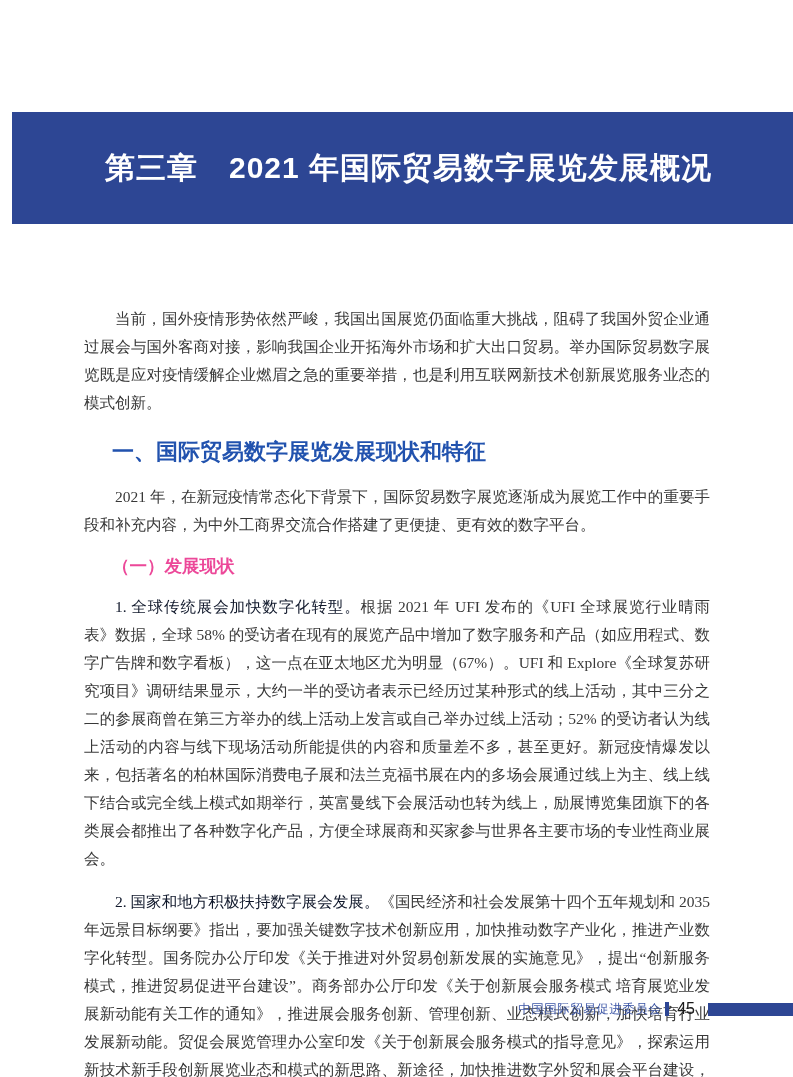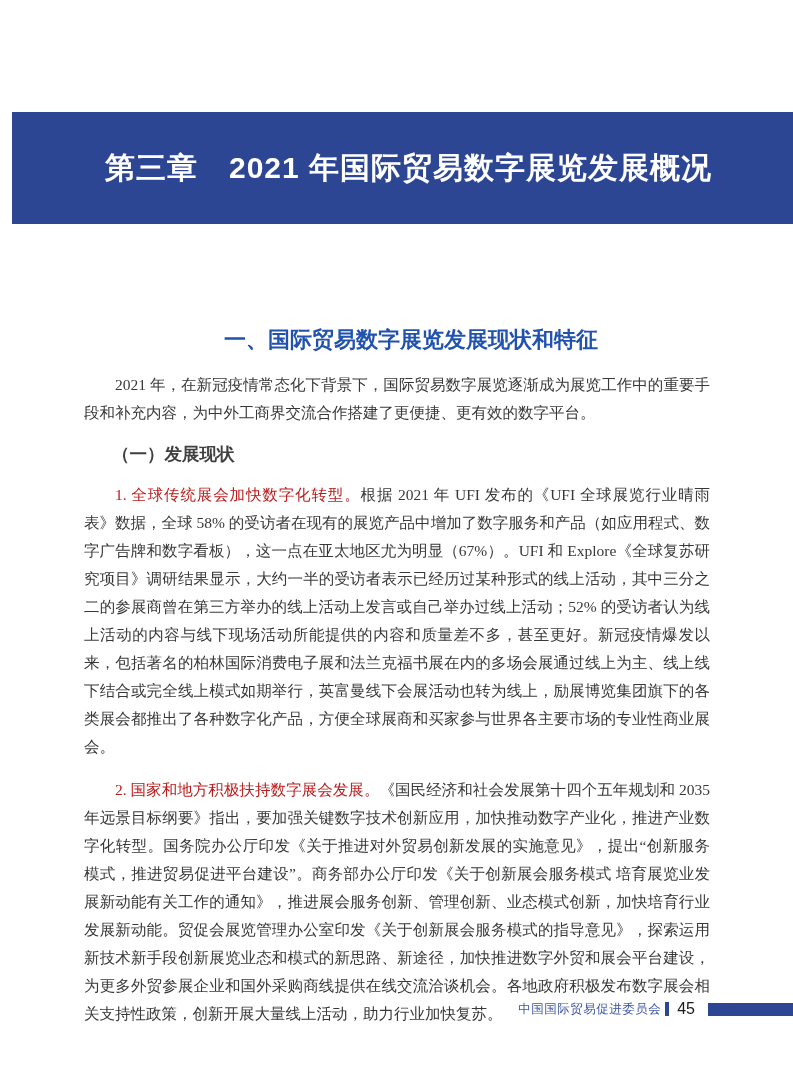--- a/index.html
+++ b/index.html
@@ -44,34 +44,34 @@
   }
   .para { text-indent: 2em; }
   .intro-para { margin-bottom: 15px; }
   .h1 {
     font-family: "Liberation Sans", sans-serif;
     font-weight: bold;
     font-size: 22px;
     color: #2152AE;
     margin: 20px 0 16px 28px;
     line-height: 30px;
-    text-align: center;
+    text-align: left;
   }
   .section-intro { margin-bottom: 3px; }
   .h2 {
     font-family: "Liberation Sans", sans-serif;
     font-weight: bold;
     font-size: 17.5px;
-    color: #404040;
+    color: #ec4899;
     margin: 14px 0 14px 28px;
     line-height: 26px;
     text-align: left;
   }
   .body-para { margin-bottom: 15px; }
-  .lead-blue { color: #b91c1c; }
+  .lead-blue { color: #0f172a; }
   
   .footer {
     position: absolute;
     top: 999px; left: 0;
     width: 793px; height: 20px;
     display: flex;
     align-items: center;
     justify-content: flex-end;
   }
   .footer-org {
@@ -100,20 +100,21 @@
 <body>
 
 <div class="page">
 
   <div class="banner">
     <div class="banner-title">第三章　2021 年国际贸易数字展览发展概况</div>
   </div>
 
   <div class="content">
 
+    <p class="para intro-para">当前，国外疫情形势依然严峻，我国出国展览仍面临重大挑战，阻碍了我国外贸企业通过展会与国外客商对接，影响我国企业开拓海外市场和扩大出口贸易。举办国际贸易数字展览既是应对疫情缓解企业燃眉之急的重要举措，也是利用互联网新技术创新展览服务业态的模式创新。</p>
 
     <div class="h1">一、国际贸易数字展览发展现状和特征</div>
 
     <p class="para section-intro">2021 年，在新冠疫情常态化下背景下，国际贸易数字展览逐渐成为展览工作中的重要手段和补充内容，为中外工商界交流合作搭建了更便捷、更有效的数字平台。</p>
 
     <div class="h2">（一）发展现状</div>
 
     <p class="para body-para"><span class="lead-blue">1. 全球传统展会加快数字化转型。</span><span>根据 2021 年 UFI 发布的《UFI 全球展览行业晴雨表》数据，全球 58% 的受访者在现有的展览产品中增加了数字服务和产品（如应用程式、数字广告牌和数字看板），这一点在亚太地区尤为明显（67%）。UFI 和 Explore《全球复苏研究项目》调研结果显示，大约一半的受访者表示已经历过某种形式的线上活动，其中三分之二的参展商曾在第三方举办的线上活动上发言或自己举办过线上活动；52% 的受访者认为线上活动的内容与线下现场活动所能提供的内容和质量差不多，甚至更好。新冠疫情爆发以来，包括著名的柏林国际消费电子展和法兰克福书展在内的多场会展通过线上为主、线上线下结合或完全线上模式如期举行，英富曼线下会展活动也转为线上，励展博览集团旗下的各类展会都推出了各种数字化产品，方便全球展商和买家参与世界各主要市场的专业性商业展会。</span></p>
 
     <p class="para body-para"><span class="lead-blue">2. 国家和地方积极扶持数字展会发展。</span><span>《国民经济和社会发展第十四个五年规划和 2035 年远景目标纲要》指出，要加强关键数字技术创新应用，加快推动数字产业化，推进产业数字化转型。国务院办公厅印发《关于推进对外贸易创新发展的实施意见》，提出“创新服务模式，推进贸易促进平台建设”。商务部办公厅印发《关于创新展会服务模式 培育展览业发展新动能有关工作的通知》，推进展会服务创新、管理创新、业态模式创新，加快培育行业发展新动能。贸促会展览管理办公室印发《关于创新展会服务模式的指导意见》，探索运用新技术新手段创新展览业态和模式的新思路、新途径，加快推进数字外贸和展会平台建设，为更多外贸参展企业和国外采购商线提供在线交流洽谈机会。各地政府积极发布数字展会相关支持性政策，创新开展大量线上活动，助力行业加快复苏。</span></p>

